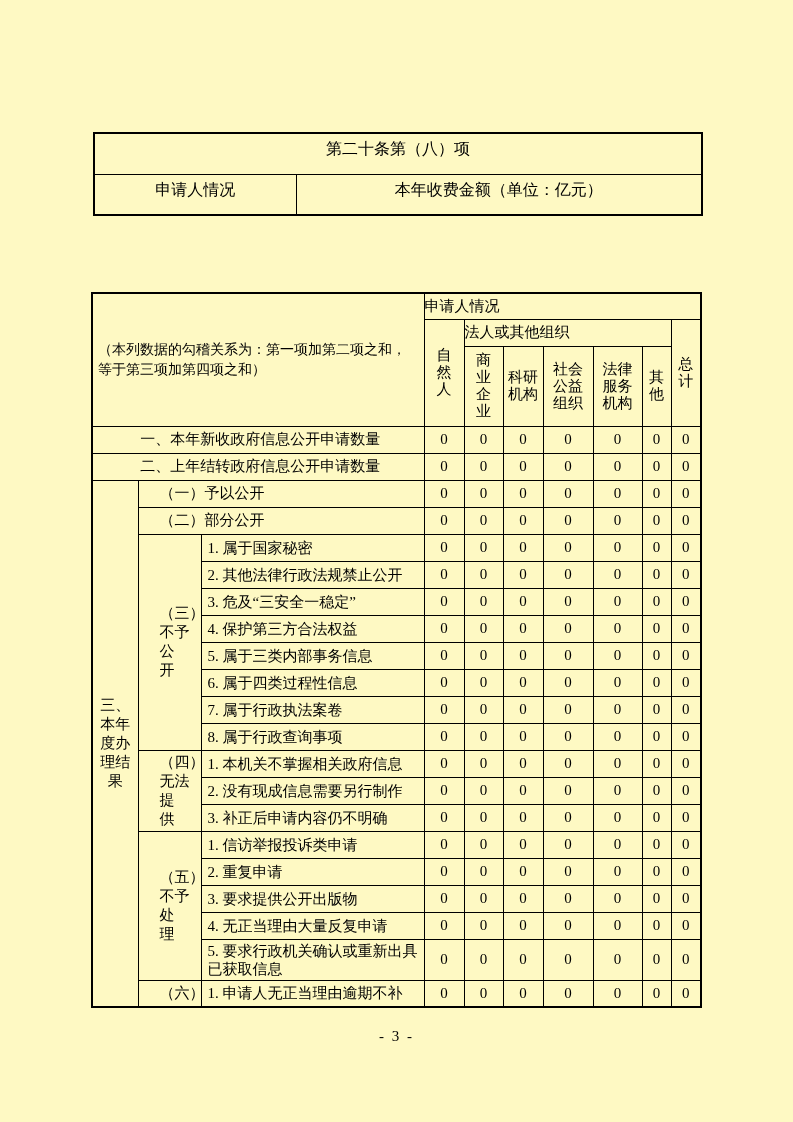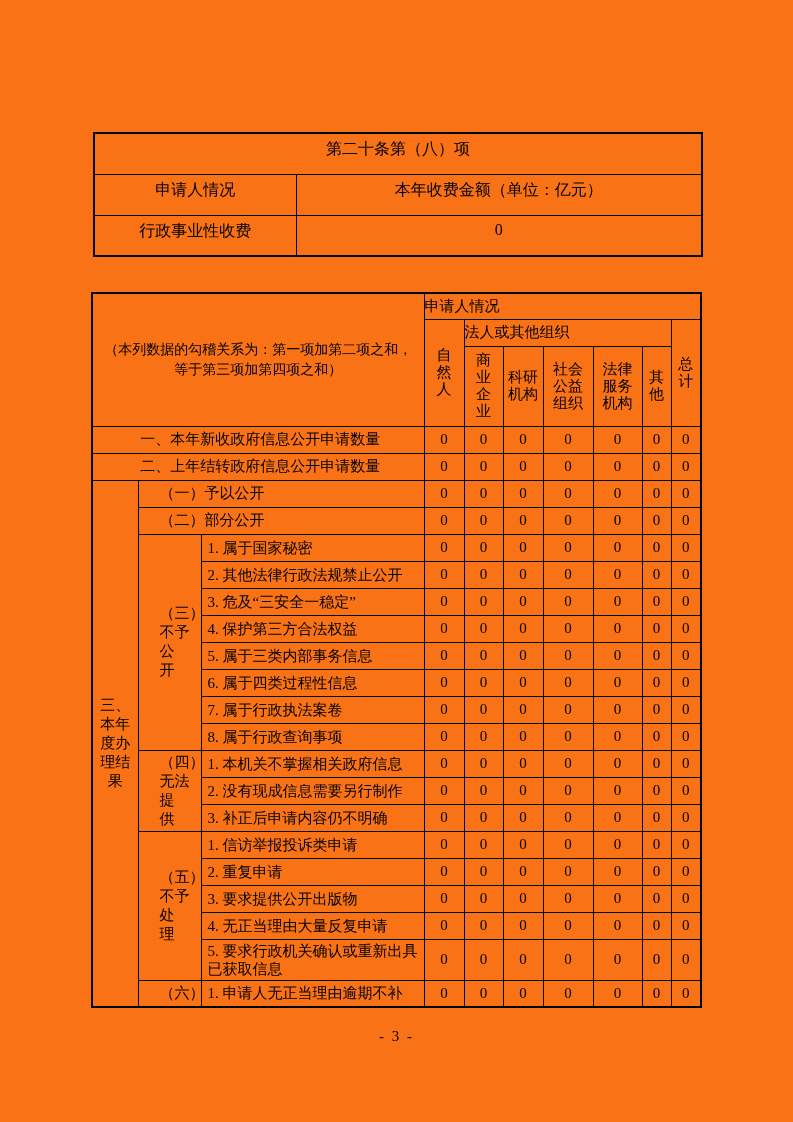--- a/index.html
+++ b/index.html
@@ -1,18 +1,18 @@
 <!DOCTYPE html>
 <html><head>
 <meta charset="utf-8">
 <style>
   * { margin:0; padding:0; box-sizing:border-box; }
   html,body { background:#ffffff; }
   .page {
-    position:relative; width:793px; height:1122px; background:#f97316;
+    position:relative; width:793px; height:1122px; background:#fef9c3;
     color:#000; font-family:"Liberation Serif","DejaVu Serif",serif;
     overflow:hidden;
   }
   table { border-collapse:collapse; table-layout:fixed; }
   td { border:1px solid #000; overflow:hidden; }
 
   
   .fee-table {
     position:absolute; left:93px; top:132px; width:608px;
     border:2px solid #000; font-size:16px;
@@ -29,21 +29,21 @@
   }
 
   
   .request-table {
     position:absolute; left:91px; top:292px; width:609px;
     border:2px solid #000; font-size:15px;
   }
   .request-table td { vertical-align:middle; }
   .note {
     font-size:14px; padding:3px 5px; line-height:20px;
-    white-space:pre-line; vertical-align:middle; text-align:center;
+    white-space:pre-line; vertical-align:middle; text-align:left;
   }
   .hdr { text-align:left; }
   tr.h1 { height:26px; }
   tr.h2 { height:27px; }
   tr.h3 { height:80px; }
   .vhdr {
     text-align:center; white-space:pre-line; line-height:17px;
     padding:2px 0; vertical-align:middle;
   }
   tr.data { height:27px; }
@@ -74,24 +74,20 @@
         <col style="width:202px">
         <col style="width:406px">
       </colgroup>
     <tbody>
         <tr>
       <td colspan="2">第二十条第（八）项</td>
     </tr>
     <tr>
       <td>申请人情况</td>
       <td>本年收费金额（单位：亿元）</td>
-    </tr>
-    <tr>
-      <td>行政事业性收费</td>
-      <td>0</td>
     </tr>
   </tbody>
     </table>
 
 
   <table class="request-table">
     <colgroup>
       <col style="width:46px">
         <col style="width:63px">
         <col style="width:223px">

